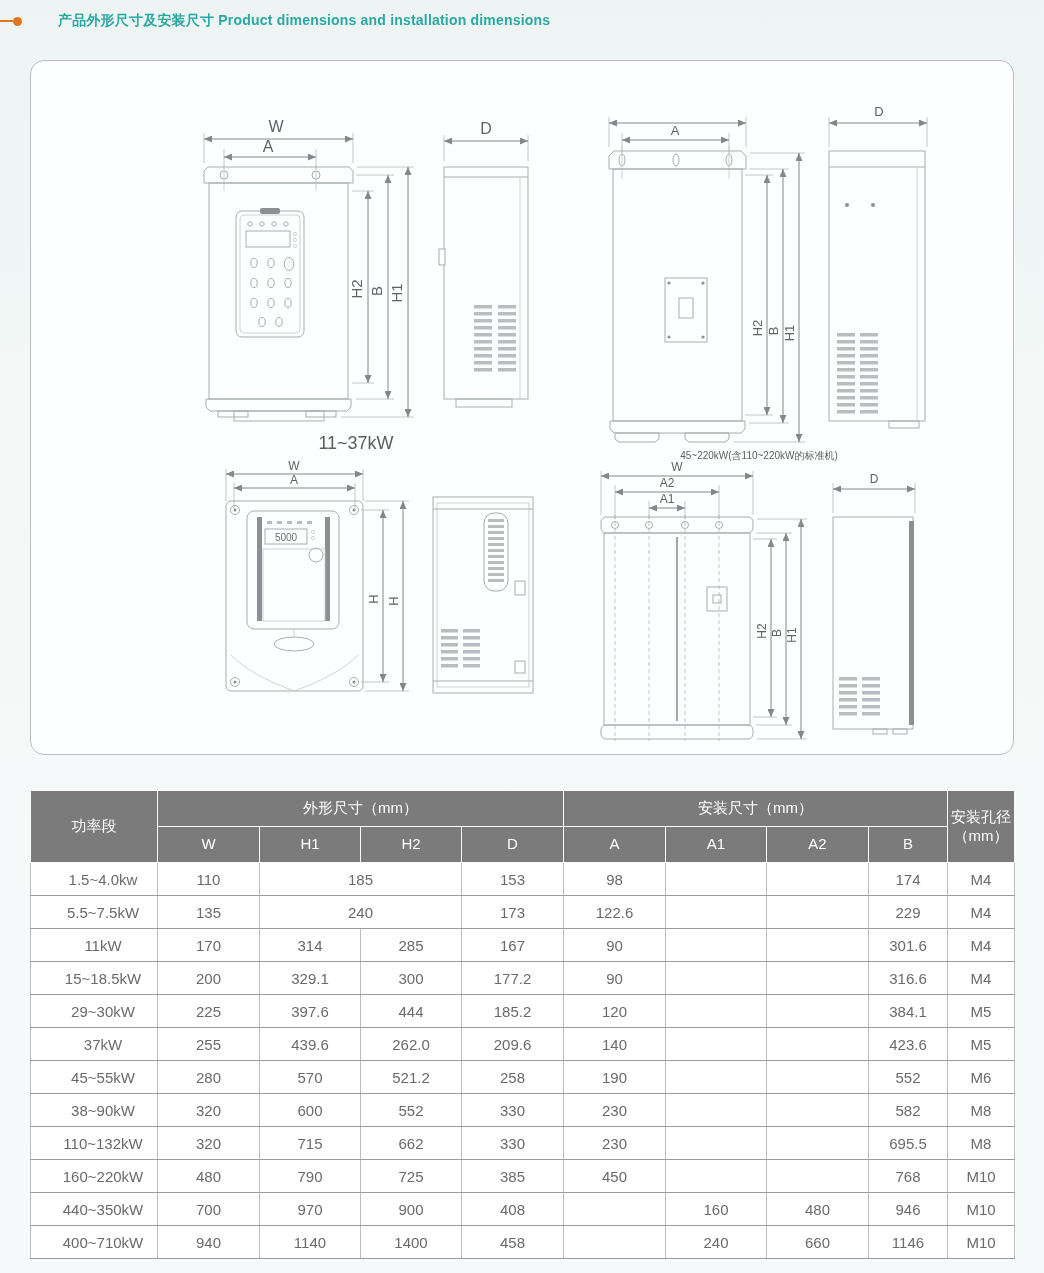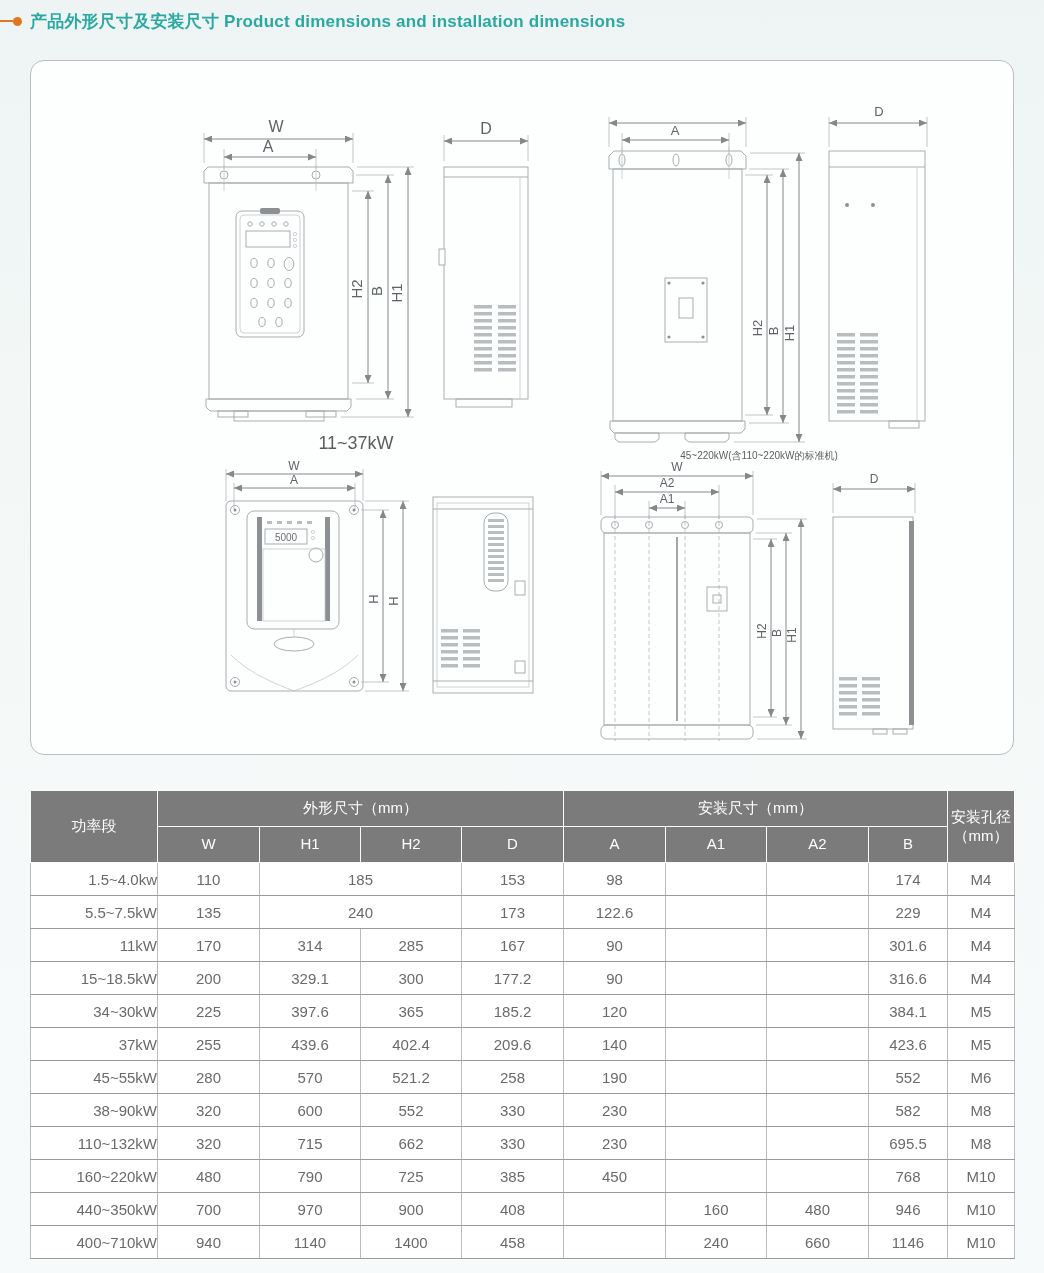--- a/index.html
+++ b/index.html
@@ -6,21 +6,21 @@
   html,body { width:1044px; height:1273px; }
   body {
     font-family:"Liberation Sans", sans-serif;
     background:linear-gradient(180deg,#edf4f3 0%,#f3f8f7 30%,#f7fafa 100%);
     position:relative; overflow:hidden; color:#666;
   }
   
   .title-row { position:absolute; left:0; top:6px; width:100%; height:30px; display:flex; align-items:center; }
   .bullet-line { width:13px; height:2px; background:#e2761f; display:inline-block; }
   .bullet-dot { width:9px; height:9px; border-radius:50%; background:#e2761f; display:inline-block; margin-right:8px; }
-  .page-title { font-size:17px; font-weight:bold; color:#2ba8a2; letter-spacing:.2px; }
+  .page-title { font-size:14px; font-weight:bold; color:#2ba8a2; letter-spacing:.2px;margin-left:28px; }
   
   .card {
     position:absolute; left:30px; top:60px; width:984px; height:695px;
     background:#fdfefe; border:1px solid #b9bfc1; border-radius:14px;
   }
   .diagram { position:absolute; }
   .diagram svg { display:block; }
   .caption { text-align:center; font-size:18px; color:#5d5d5d; margin-top:4px; }
   .caption.small { font-size:10px; }
   
@@ -40,21 +40,21 @@
   }
   .dim-table th {
     background:#7b7b7b; color:#fefefe; font-weight:normal;
     border:1px solid #fafafa; height:36px; text-align:center; font-size:15px; line-height:1.25;
   }
   .dim-table td {
     background:#fff; color:#6a6a6a; text-align:center; height:33px;
     border-left:1px solid #bcbcbc; border-right:1px solid #bcbcbc;
     border-top:1px solid #9b9b9b; border-bottom:1px solid #9b9b9b;
   }
-  .dim-table td.pow { text-align:right; padding-left:18px; }
+  .dim-table td.pow { text-align:center; padding-left:18px; }
   .dim-table th.pow-h { }
 </style>
 </head>
 <body>
 
 <div class="title-row">
   <span class="bullet-line"></span>
   <span class="bullet-dot"></span>
   <h1 class="page-title">产品外形尺寸及安装尺寸 Product dimensions and installation dimensions</h1>
 </div>
@@ -485,36 +485,36 @@
         <td>329.1</td>
         <td>300</td>
         <td>177.2</td>
         <td>90</td>
         <td></td>
         <td></td>
         <td>316.6</td>
         <td>M4</td>
       </tr>
       <tr>
-        <td class="pow">34~30kW</td>
+        <td class="pow">29~30kW</td>
         <td>225</td>
         <td>397.6</td>
-        <td>365</td>
+        <td>444</td>
         <td>185.2</td>
         <td>120</td>
         <td></td>
         <td></td>
         <td>384.1</td>
         <td>M5</td>
       </tr>
       <tr>
         <td class="pow">37kW</td>
         <td>255</td>
         <td>439.6</td>
-        <td>402.4</td>
+        <td>262.0</td>
         <td>209.6</td>
         <td>140</td>
         <td></td>
         <td></td>
         <td>423.6</td>
         <td>M5</td>
       </tr>
       <tr>
         <td class="pow">45~55kW</td>
         <td>280</td>

